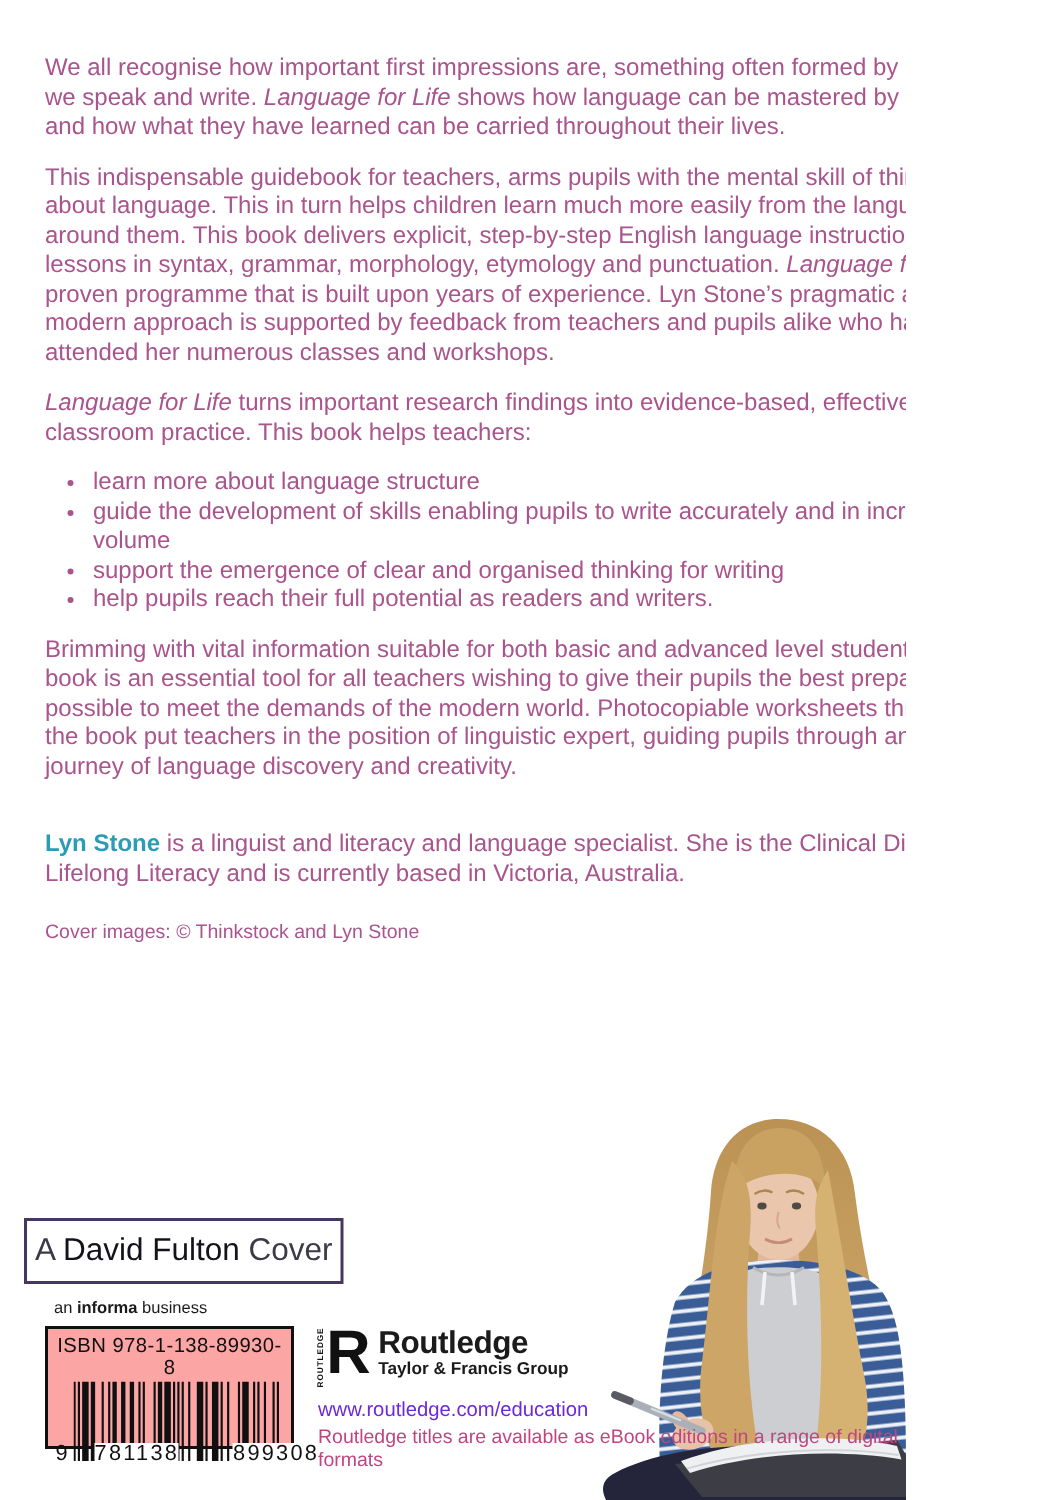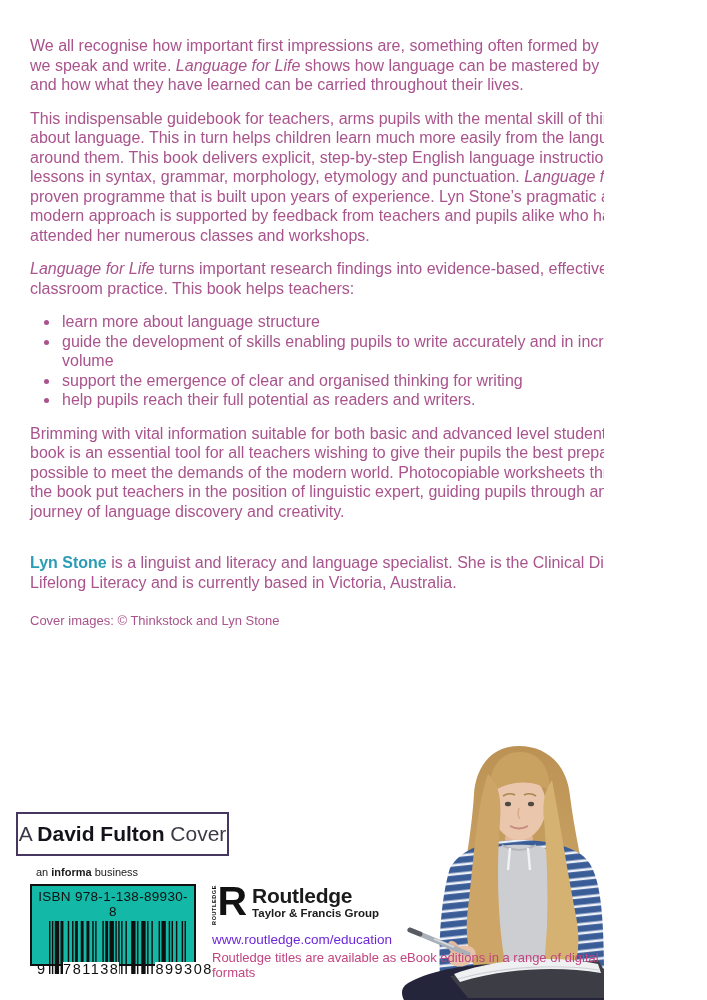--- a/index.html
+++ b/index.html
@@ -19,30 +19,30 @@
   ul.bullets{margin:14px 0 14px 0;padding-left:30px;color:var(--body_text);}
   ul.bullets li{font-size:16px;line-height:19.5px;padding-left:2px;}
   p.author{margin-top:32px;}
   p.category{margin-top:20px;font-size:17px;letter-spacing:.2px;}
   p.credit{margin-top:19px;font-size:13px;}
 
   
   .fulton-badge{position:absolute;left:16px;top:812px;width:213px;height:44px;
     border:2px solid var(--badge_border);display:flex;align-items:center;justify-content:center;
     font-size:21px;color:#3e3947;white-space:pre;background:#fff;}
-  .fulton-badge .bd{font-weight:bold;color:#14121a;text-align:center;}
+  .fulton-badge .bd{font-weight:normal;color:#14121a;text-align:center;}
   .fulton-badge .lt{font-weight:normal;}
 
   
   .informa{position:absolute;left:36px;top:866px;font-size:11px;color:#1a1a1a;white-space:pre;}
   .informa .bd{font-weight:bold;}
 
   
   .barcode-box{position:absolute;left:30px;top:884px;width:166px;height:82px;border:2px solid #101010;
-    background:#14b8a6;padding:3px 5px 4px 5px;}
+    background:#fca5a5;padding:3px 5px 4px 5px;}
   .isbn{font-size:13.5px;letter-spacing:.3px;color:#101010;text-align:center;line-height:15px;}
   .bars{position:relative;height:53px;margin:2px 3px 0 12px;}
   .bars svg{position:absolute;left:0;top:0;width:100%;height:100%;fill:#101010;}
   .digits{position:absolute;left:-12px;right:-1px;bottom:-3px;display:flex;align-items:flex-end;
     font-size:14.5px;line-height:15px;color:#101010;}
   .digits .d9{width:12px;}
   .digits .grp{flex:1;text-align:center;background:#fff;margin:0 18px;letter-spacing:1.5px;}
 
   
   .publisher{position:absolute;left:212px;top:885px;color:#161616;}

